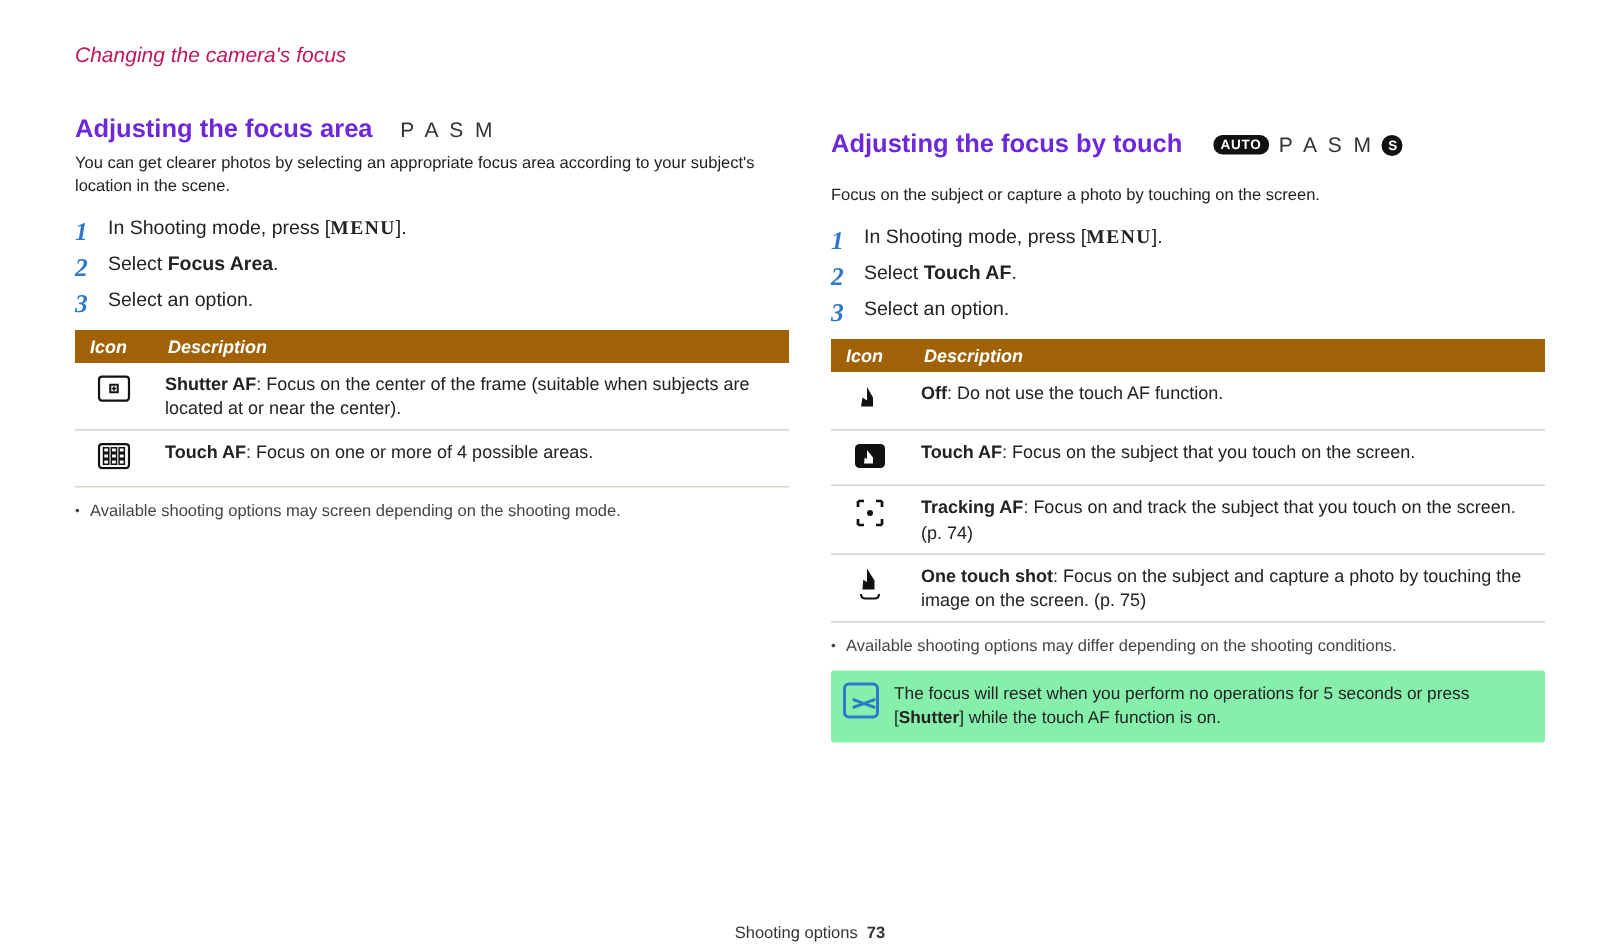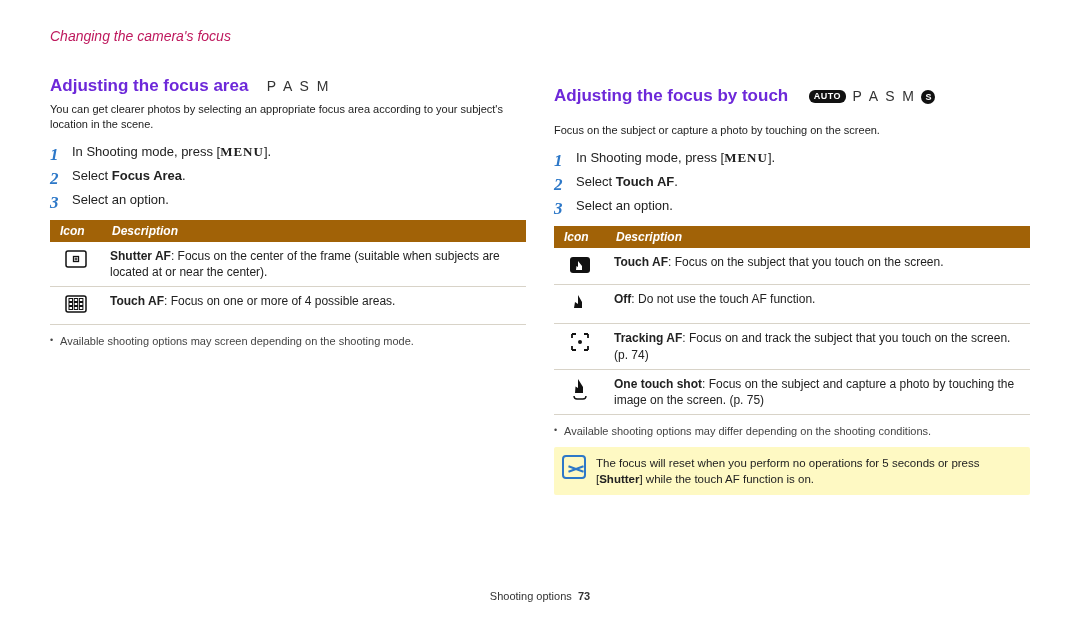--- a/index.html
+++ b/index.html
@@ -19,26 +19,26 @@
   ol.steps > li::before { content: counter(step); position: absolute; left: 0; top: 0; color: #2d78c8; font-style: italic; font-weight: 600; font-size: 17px; font-family: Georgia, serif; }
   .menu-label { font-family: Georgia, "Times New Roman", serif; font-weight: 700; letter-spacing: 1px; }
   .tbl { width: 100%; border-collapse: collapse; margin-top: 4px; }
   .tbl th { background: #a16207; color: #fff; font-weight: 600; font-style: italic; font-size: 12px; text-align: left; padding: 4px 10px; }
   .tbl th:first-child { width: 52px; }
   .tbl td { border-bottom: 1px solid #d8d3c8; padding: 6px 8px; font-size: 12px; vertical-align: top; line-height: 1.35; }
   .tbl td.icon-cell { text-align: center; padding-top: 8px; }
   .ico { display:inline-block; }
   .footnote { font-size: 11px; color: #444; margin-top: 10px; padding-left: 10px; position: relative; }
   .footnote::before { content: "•"; position: absolute; left: 0; top: 0; font-size: 9px; }
-  .callout { background: #fef9c3; border-radius: 2px; padding: 8px 10px 8px 42px; position: relative; font-size: 11.5px; line-height: 1.4; margin-top: 10px; }
+  .callout { background: #86efac; border-radius: 2px; padding: 8px 10px 8px 42px; position: relative; font-size: 11.5px; line-height: 1.4; margin-top: 10px; }
   .callout-icon { position:absolute; left:8px; top:8px; width:24px; height:24px; border:2px solid #2d78c8; border-radius:4px; }
   .callout-icon::before, .callout-icon::after { content:""; position:absolute; background:#2d78c8; }
   .callout-icon::before { left:4px; top:11px; width:16px; height:2px; transform: rotate(-20deg);}
   .callout-icon::after { left:4px; top:11px; width:16px; height:2px; transform: rotate(20deg);}
-  .footer { position: absolute; bottom: 28px; left:0; right:0; text-align: center; font-size: 11px; color: #333; }
+  .footer { position: absolute; bottom: 2px; left:0; right:0; text-align: center; font-size: 11px; color: #333; }
   .footer .pn { font-weight: 700; }
   b { font-weight: 700; }
 </style>
 </head>
 <body>
 
 <div class="page">
   <div class="hdr">Changing the camera's focus</div>
 
   <div class="cols">
@@ -129,37 +129,37 @@
         <thead>
             <tr>
           <th>Icon</th>
           <th>Description</th>
         </tr>
           </thead>
         <tbody>
           <tr>
             <td class="icon-cell">
               <span class="ico">
+                <svg width="20" height="20" viewBox="0 0 20 20">
+                    <path d="M8 2 L8 11 L5 9 L4 15 L12 15 L12 9 L8 2 Z" fill="#111"></path>
+                  </svg>
+              </span>
+            </td>
+            <td><b>Off</b><span>: Do not use the touch AF function.</span></td>
+          </tr>
+          <tr>
+            <td class="icon-cell">
+              <span class="ico">
                 <svg width="22" height="18" viewBox="0 0 22 18">
                     <rect x="1" y="1" width="20" height="16" rx="3" fill="#111"></rect>
                     <path d="M9 5 L9 11 L7.5 10 L7 14 L13 14 L13 10 L9 5 Z" fill="#fff"></path>
                   </svg>
               </span>
             </td>
             <td><b>Touch AF</b><span>: Focus on the subject that you touch on the screen.</span></td>
-          </tr>
-          <tr>
-            <td class="icon-cell">
-              <span class="ico">
-                <svg width="20" height="20" viewBox="0 0 20 20">
-                    <path d="M8 2 L8 11 L5 9 L4 15 L12 15 L12 9 L8 2 Z" fill="#111"></path>
-                  </svg>
-              </span>
-            </td>
-            <td><b>Off</b><span>: Do not use the touch AF function.</span></td>
           </tr>
           <tr>
             <td class="icon-cell">
               <span class="ico">
                 <svg width="20" height="20" viewBox="0 0 20 20">
                   <path d="M2 2 L6 2 M2 2 L2 6 M18 2 L14 2 M18 2 L18 6 M2 18 L6 18 M2 18 L2 14 M18 18 L14 18 M18 18 L18 14" stroke="#111" stroke-width="1.8" fill="none"></path>
                   <circle cx="10" cy="10" r="2" fill="#111"></circle>
                 </svg>
               </span>
             </td>

